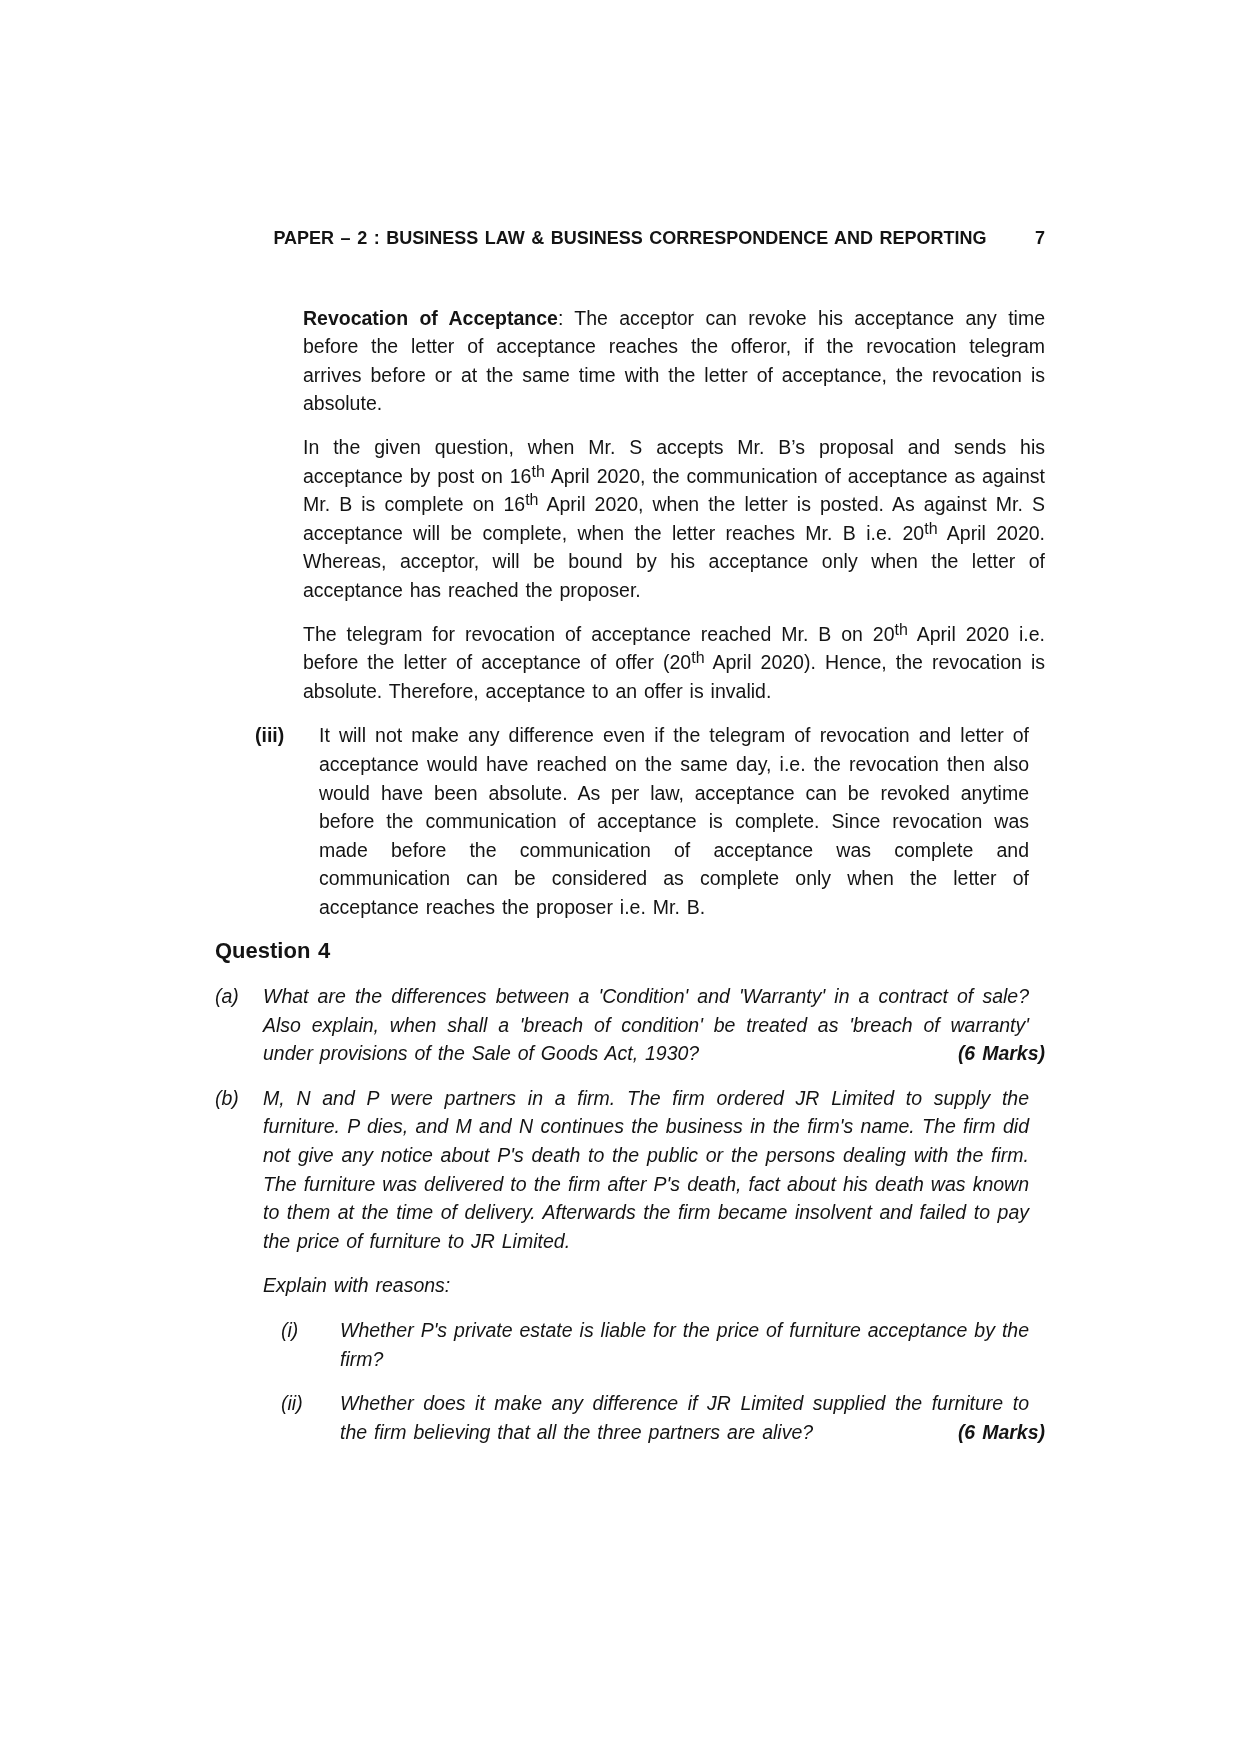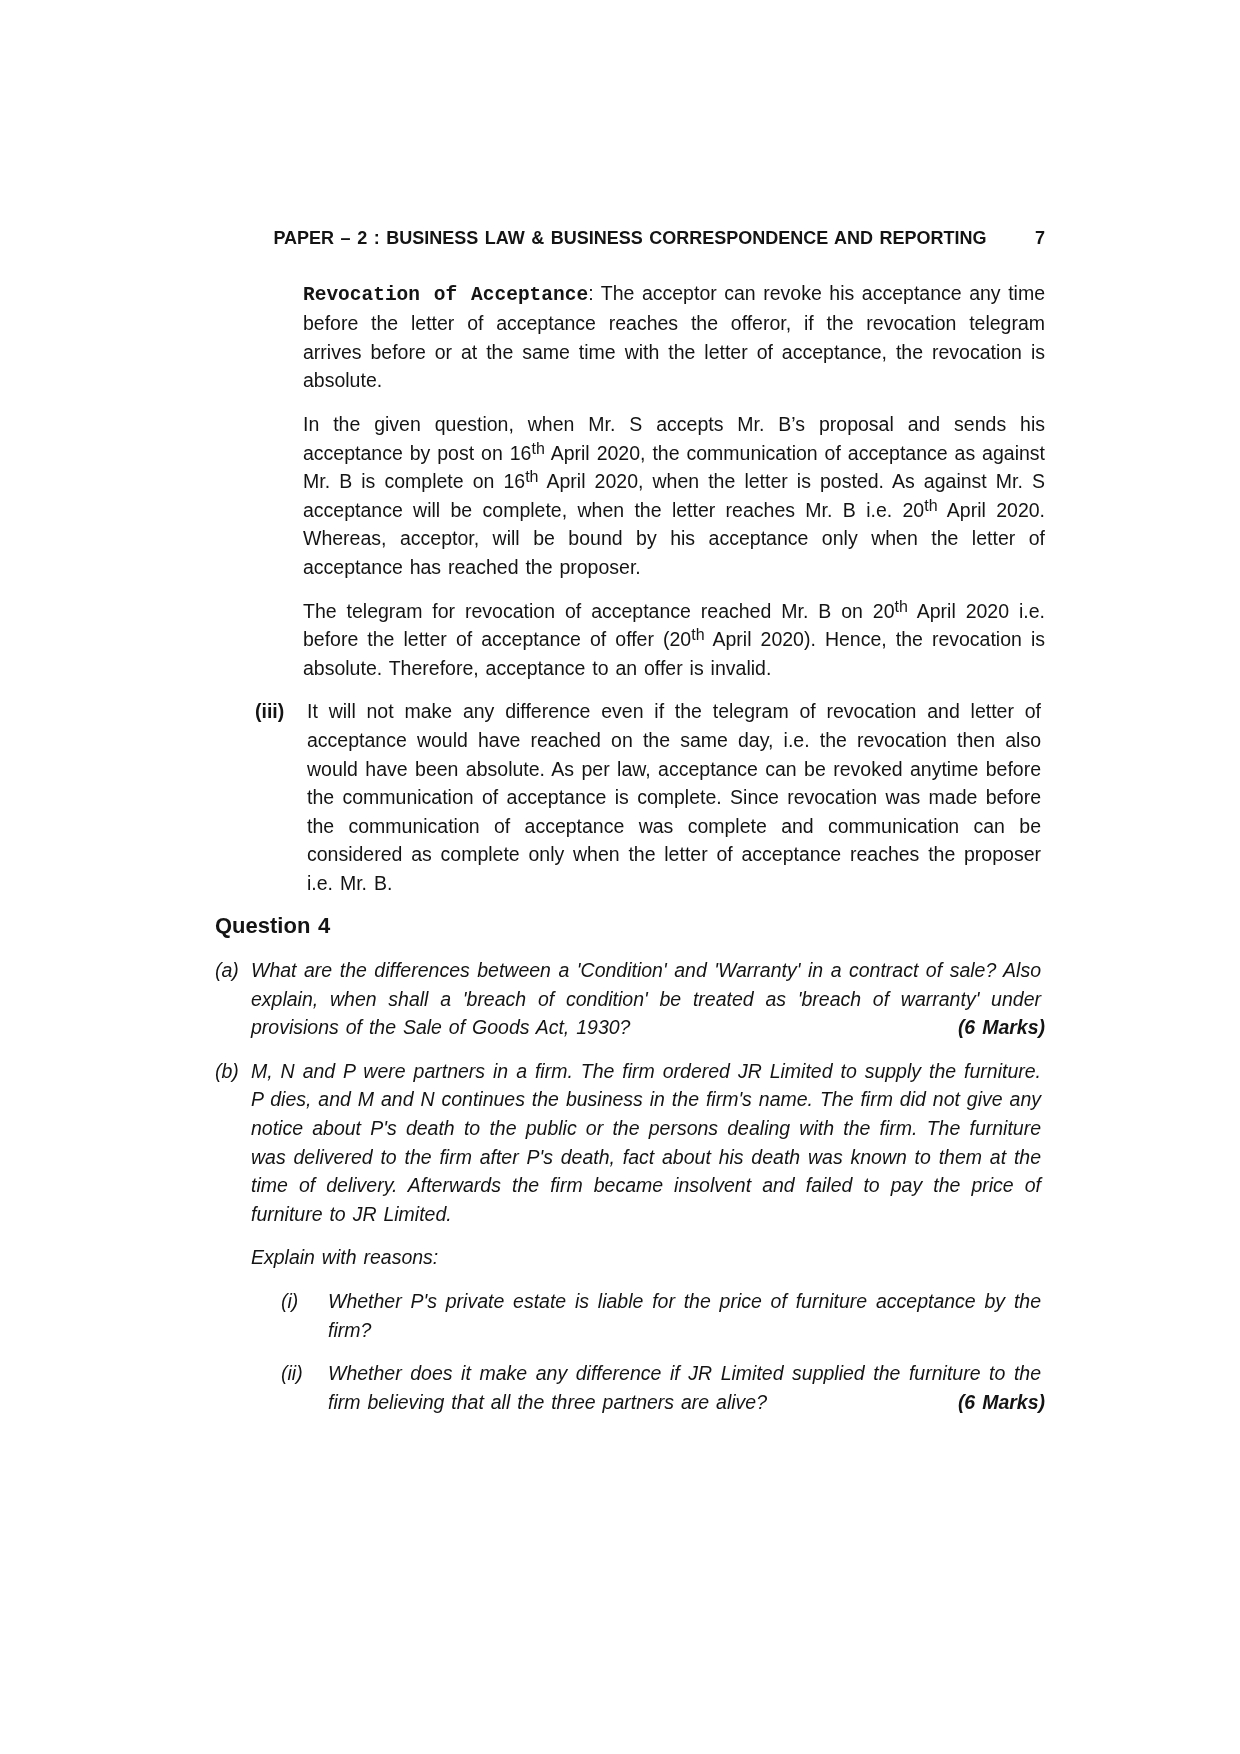--- a/index.html
+++ b/index.html
@@ -15,40 +15,40 @@
     left: 215px; top: 224px;
     width: 830px;
     font-size: 19.5px;
     line-height: 28.6px;
     word-spacing: 1.5px;
   }
   .doc-header {
     position: relative;
     font-weight: bold;
     font-size: 18px;
-    margin-bottom: 26px;
+    margin-bottom: 51px;
     white-space: nowrap;
   }
   .doc-title { text-align: center; }
   .page-number { position: absolute; right: 0; top: 0; }
-  p { margin: 4px; }
+  p { margin: 16px; }
   .justify { text-align: justify; }
   .ans { margin: 0 0 15px 88px; }
   .item-iii { position: relative; padding-left: 88px; margin-bottom: 15px; }
   .item-iii .marker { position: absolute; left: 40px; top: 0; font-weight: bold; }
   .q-heading { font-weight: bold; font-size: 22px; margin: 0 0 15px 0; }
   .q-item { position: relative; padding-left: 32px; margin-bottom: 15px; font-style: italic; }
   .q-item > .marker { position: absolute; left: 0; top: 0; }
   .item-body { position: relative; }
   .marks { position: absolute; right: 0; bottom: 0; font-weight: bold; }
   .explain-line { margin-top: 15px; }
   .sub-item { position: relative; padding-left: 77px; margin-top: 15px; }
   .sub-item .marker { position: absolute; left: 34px; top: 0; }
   sup { font-size: 16px; line-height: 0; vertical-align: 6px; }
-  .b { font-weight: bold; font-family: Liberation Mono, monospace; }
+  .b { font-weight: bold; }
 </style>
 </head>
 <body>
 
 <div class="content">
 
   <div class="doc-header">
     <div class="doc-title">PAPER – 2 : BUSINESS LAW &amp; BUSINESS CORRESPONDENCE AND REPORTING</div>
     <div class="page-number">7</div>
   </div>

